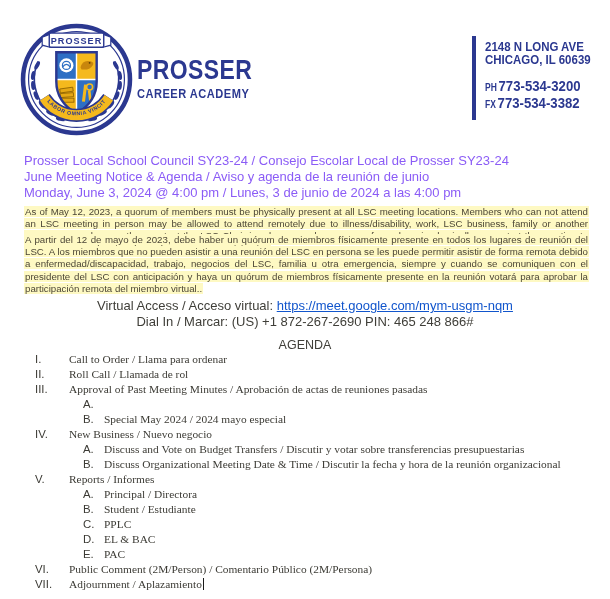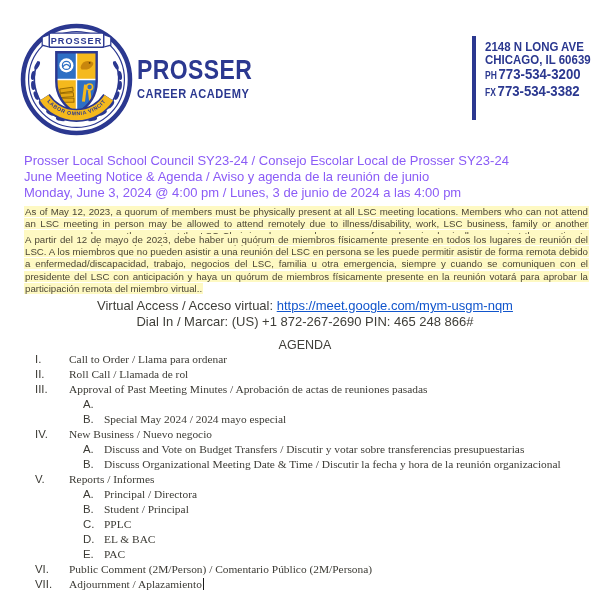--- a/index.html
+++ b/index.html
@@ -23,21 +23,21 @@
   }
 
   .contact {
     position:absolute; left:472px; top:36px; height:84px;
     border-left:4px solid #2b3890; padding:4px 8px 0 9px; color:#2b3890;
   }
   .addr-line {
     font-size:13.5px; font-weight:bold; line-height:13px; white-space:nowrap;
     transform:scaleX(.85); transform-origin:left top;
   }
-  .phones { }
+  .phones { margin-top:12px; }
   .phone-line {
     font-size:15.5px; font-weight:bold; line-height:15px; white-space:nowrap;
     transform:scaleX(.85); transform-origin:left top;
   }
   .phone-label { font-size:10px; font-weight:bold; margin-right:2px; }
 
   
   .title-block {
     position:absolute; left:24px; top:153px; width:570px;
     font-size:13px; line-height:16px; color:#8b5cf6; white-space:nowrap;
@@ -224,21 +224,21 @@
       <div class="agenda-row">
         <span class="agenda-num">V.</span>
         <span class="agenda-text">Reports / Informes</span>
       </div>
       <div class="agenda-row sub">
         <span class="agenda-num">A.</span>
         <span class="agenda-text">Principal / Directora</span>
       </div>
       <div class="agenda-row sub">
         <span class="agenda-num">B.</span>
-        <span class="agenda-text">Student / Principal</span>
+        <span class="agenda-text">Student / Estudiante</span>
       </div>
       <div class="agenda-row sub">
         <span class="agenda-num">C.</span>
         <span class="agenda-text">PPLC</span>
       </div>
       <div class="agenda-row sub">
         <span class="agenda-num">D.</span>
         <span class="agenda-text">EL &amp; BAC</span>
       </div>
       <div class="agenda-row sub">

